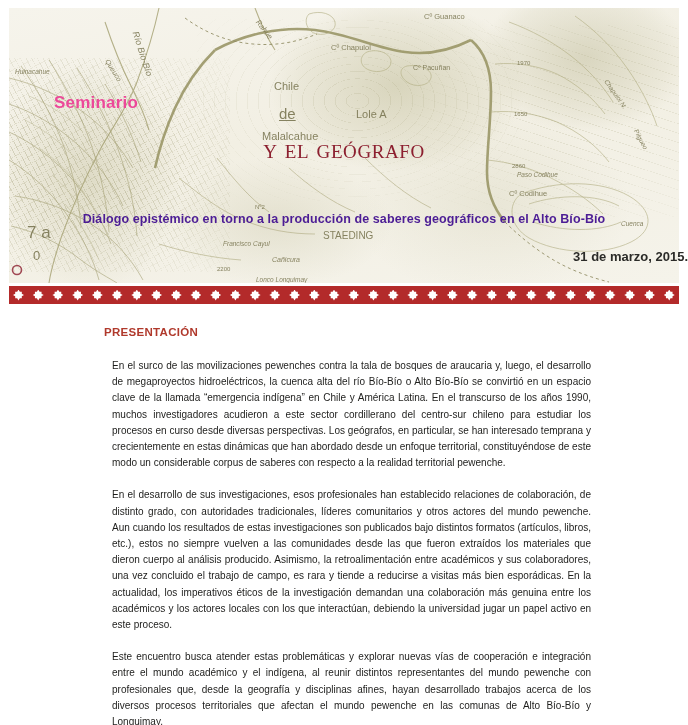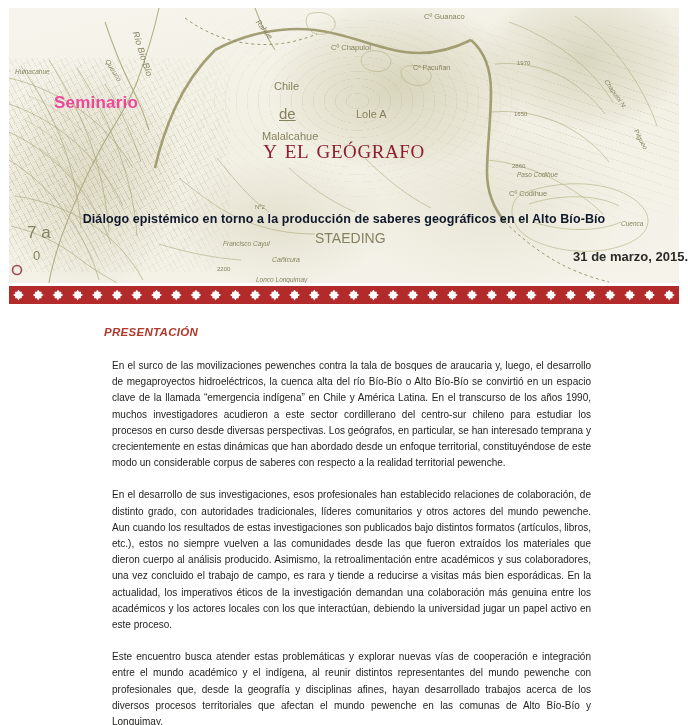--- a/index.html
+++ b/index.html
@@ -118,21 +118,21 @@
     line-height: 1.42;
   }
   .poster-title .line2 { display: block; }
 
   .poster-subtitle {
     position: absolute;
     left: 0;
     right: 0;
     top: 212px;
     text-align: center;
-    color: #0f172a;
+    color: #4c1d95;
     font-size: 12.5px;
     font-weight: bold;
     letter-spacing: 0.1px;
   }
 
   .poster-date {
     position: absolute;
     left: 0;
     right: 0;
     top: 249px;
@@ -304,21 +304,21 @@
         <div class="map-label" style="left: 404px; top: 56px; font-size: 7px; font-style: normal;">Cº Pacuñan</div>
         <div class="map-label" style="left: 265px; top: 72px; font-size: 11px; font-style: normal;">Chile</div>
         <div class="map-label" style="left: 270px; top: 97px; font-size: 15px; font-style: normal; text-decoration: underline;">de</div>
         <div class="map-label" style="left: 253px; top: 122px; font-size: 11px; font-style: normal; text-align: center;">Malalcahue</div>
         <div class="map-label" style="left: 347px; top: 100px; font-size: 11px; font-style: normal;">Lole A</div>
         <div class="map-label" style="left: 500px; top: 137px; font-size: 7.5px; font-style: normal; margin-top: 44px;">Cº Codihue</div>
         <div class="map-label" style="left: 508px; top: 163px; font-size: 6.5px; font-style: italic;">Paso Codihue</div>
         <div class="map-label" style="left: 508px; top: 52px; font-size: 6px; font-style: normal;">1970</div>
         <div class="map-label" style="left: 505px; top: 103px; font-size: 6px; font-style: normal;">1650</div>
         <div class="map-label" style="left: 503px; top: 155px; font-size: 6px; font-style: normal;">2860</div>
-        <div class="map-label" style="left: 306px; top: 222px; font-size: 14px; font-style: normal;">STAEDING</div>
+        <div class="map-label" style="left: 314px; top: 222px; font-size: 10px; font-style: normal;">STAEDING</div>
         <div class="map-label" style="left: 214px; top: 232px; font-size: 6.5px; font-style: italic;">Francisco Cayul</div>
         <div class="map-label" style="left: 263px; top: 248px; font-size: 7px; font-style: italic;">Cañicura</div>
         <div class="map-label" style="left: 246px; top: 196px; font-size: 6px; font-style: normal;">Nº2</div>
         <div class="map-label" style="left: 18px; top: 215px; font-size: 17px; font-style: normal;">7 a</div>
         <div class="map-label" style="left: 24px; top: 240px; font-size: 13px; font-style: normal;">0</div>
         <div class="map-label" style="left: 208px; top: 258px; font-size: 6px; font-style: normal;">2200</div>
         <div class="map-label" style="left: 612px; top: 212px; font-size: 6.5px; font-style: italic;">Cuenca</div>
         <div class="map-label" style="left: 630px; top: 120px; font-size: 6.5px; font-style: italic; transform: rotate(62deg); transform-origin: left top;">Pilgueo</div>
         <div class="map-label" style="left: 600px; top: 70px; font-size: 6.5px; font-style: italic; transform: rotate(55deg); transform-origin: left top;">Chapulol N.</div>
         <div class="map-label" style="left: 247px; top: 268px; font-size: 6.5px; font-style: italic;">Lonco Lonquimay</div>
@@ -368,19 +368,19 @@
         <span class="motif" style="background: rgb(255, 255, 255);"></span>
         <span class="motif" style="background: rgb(255, 255, 255);"></span>
         <span class="motif" style="background: rgb(255, 255, 255);"></span>
         <span class="motif" style="background: rgb(255, 255, 255);"></span>
         <span class="motif" style="background: rgb(255, 255, 255);"></span>
       </div>
   </div>
 </div>
 
 <div class="doc-body">
-  <div class="section-heading" style="color: rgb(176, 57, 44); font-style: italic;">PRESENTACIÓN</div>
+  <div class="section-heading" style="color: rgb(176, 57, 44);">PRESENTACIÓN</div>
   <div class="paragraphs" id="paragraphs">
       <p class="paragraph">En el surco de las movilizaciones pewenches contra la tala de bosques de araucaria y, luego, el desarrollo de megaproyectos hidroeléctricos, la cuenca alta del río Bío-Bío o Alto Bío-Bío se convirtió en un espacio clave de la llamada “emergencia indígena” en Chile y América Latina. En el transcurso de los años 1990, muchos investigadores acudieron a este sector cordillerano del centro-sur chileno para estudiar los procesos en curso desde diversas perspectivas. Los geógrafos, en particular, se han interesado temprana y crecientemente en estas dinámicas que han abordado desde un enfoque territorial, constituyéndose de este modo un considerable corpus de saberes con respecto a la realidad territorial pewenche.</p>
       <p class="paragraph">En el desarrollo de sus investigaciones, esos profesionales han establecido relaciones de colaboración, de distinto grado, con autoridades tradicionales, líderes comunitarios y otros actores del mundo pewenche. Aun cuando los resultados de estas investigaciones son publicados bajo distintos formatos (artículos, libros, etc.), estos no siempre vuelven a las comunidades desde las que fueron extraídos los materiales que dieron cuerpo al análisis producido. Asimismo, la retroalimentación entre académicos y sus colaboradores, una vez concluido el trabajo de campo, es rara y tiende a reducirse a visitas más bien esporádicas. En la actualidad, los imperativos éticos de la investigación demandan una colaboración más genuina entre los académicos y los actores locales con los que interactúan, debiendo la universidad jugar un papel activo en este proceso.</p>
       <p class="paragraph">Este encuentro busca atender estas problemáticas y explorar nuevas vías de cooperación e integración entre el mundo académico y el indígena, al reunir distintos representantes del mundo pewenche con profesionales que, desde la geografía y disciplinas afines, hayan desarrollado trabajos acerca de los diversos procesos territoriales que afectan el mundo pewenche en las comunas de Alto Bío-Bío y Lonquimay.</p>
     </div>
 </div>
 
 </body></html>

